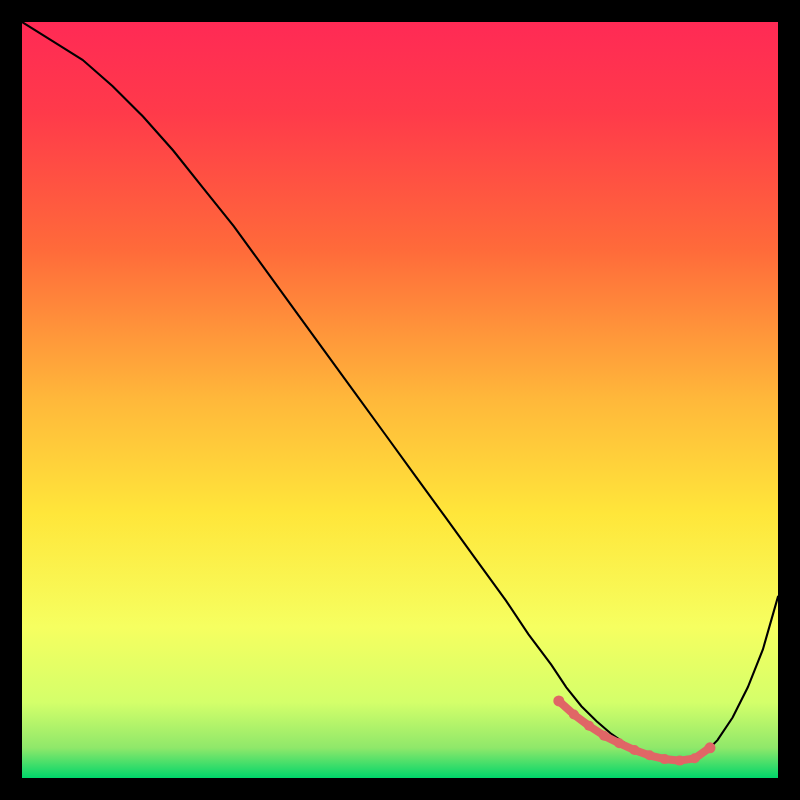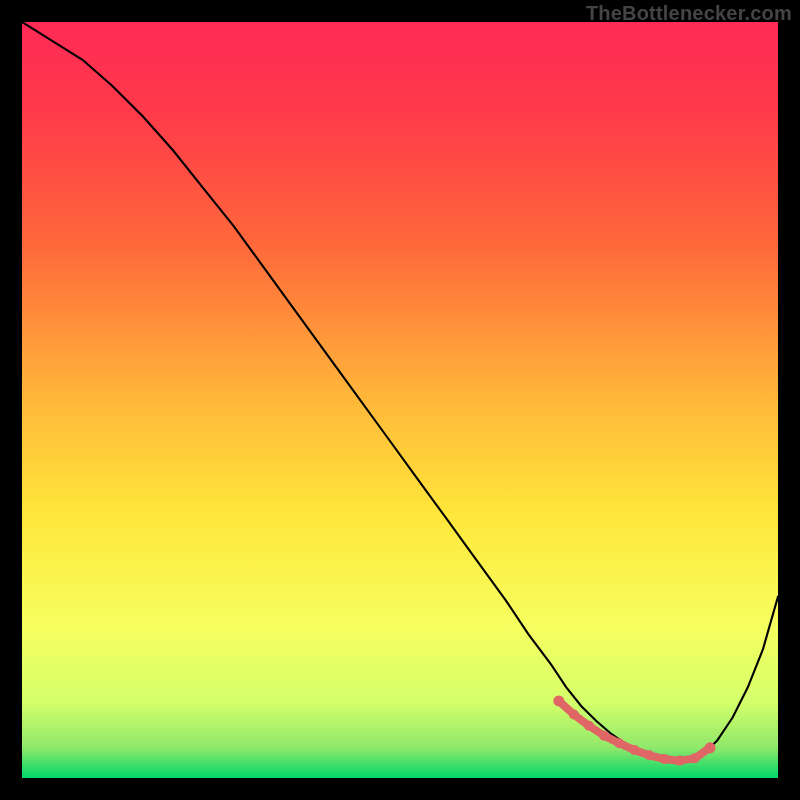--- a/index.html
+++ b/index.html
@@ -56,21 +56,20 @@
     stroke: #e06666;
     stroke-width: 8;
     stroke-linecap: round;
   }
 </style>
 </head>
 <body>
 
 <div class="frame">
 
-  <div class="attribution">TheBottlenecker.com</div>
 
   <div class="plot-outer">
     <svg class="plot" viewBox="0 0 756 756" preserveAspectRatio="none">
       <defs>
         <linearGradient id="bg-grad" x1="0" y1="0" x2="0" y2="1">
           <stop offset="0%" stop-color="#ff2a55"></stop>
           <stop offset="12%" stop-color="#ff3a4a"></stop>
           <stop offset="30%" stop-color="#ff6a3a"></stop>
           <stop offset="50%" stop-color="#ffb83a"></stop>
           <stop offset="65%" stop-color="#ffe63a"></stop>

